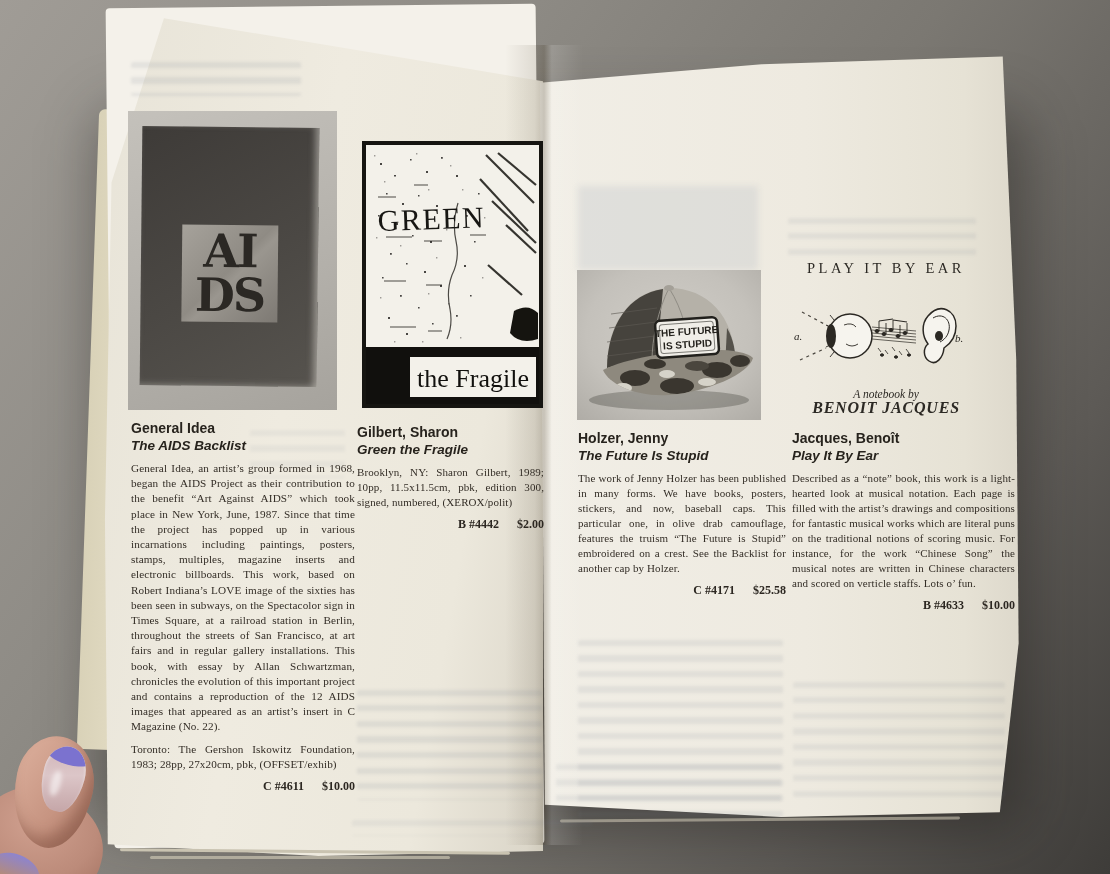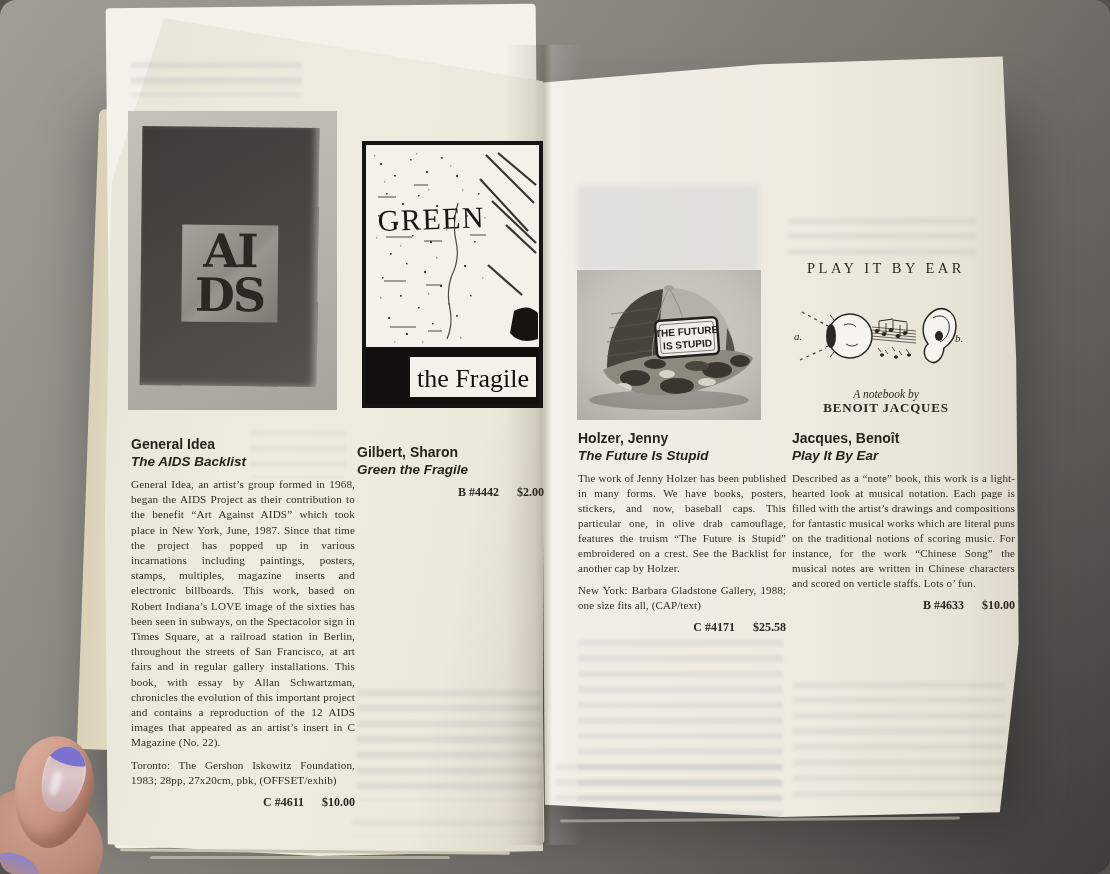--- a/index.html
+++ b/index.html
@@ -1,18 +1,18 @@
 <!DOCTYPE html>
 <html><head>
 <meta charset="utf-8">
 <style>
   html,body{margin:0;padding:0;background:#55524e;}
   .stage{position:relative;width:1110px;height:874px;overflow:hidden;
     background:linear-gradient(125deg,#a09c96 0%,#8e8b85 30%,#7b7872 55%,#5d5a56 80%,#3e3c39 100%);
-    font-family:"Liberation Serif",serif;border-radius:16px;}
+    font-family:"Liberation Serif",serif;}
   .abs{position:absolute;}
   .book-shadow{left:95px;top:110px;width:930px;height:720px;background:rgba(20,18,16,.38);
     filter:blur(28px);border-radius:30px;z-index:1;}
   .under-cream{left:88px;top:110px;width:60px;height:640px;background:linear-gradient(to right,#d9d2b8,#e6dfc8);
     transform:rotate(2deg);border-radius:6px;z-index:2;}
   .under-white{left:110px;top:6px;width:430px;height:840px;background:#f4f1ea;
     transform:rotate(-.6deg);border-radius:4px;z-index:2;}
   .page{z-index:3;}
   .page-left{left:75px;top:14px;width:468px;height:842px;
     clip-path:polygon(19% .5%,55% 3.8%,100% 8%,100% 99.4%,52% 100%,7% 98.6%,6.4% 60%,7.8% 20%);
@@ -50,21 +50,21 @@
   
   .green-cover{left:362px;top:141px;width:181px;height:267px;border:4px solid #161511;box-sizing:border-box;background:#f3f1ea;}
   
   .cap-photo{left:577px;top:270px;width:184px;height:150px;}
   
   .play-title{left:790px;top:260px;width:192px;z-index:5;text-align:center;
     font-size:14.5px;letter-spacing:3.5px;color:#2c2924;font-family:"Liberation Serif",serif;}
   .play-illo{left:792px;top:300px;z-index:5;}
   .play-byline{left:793px;top:388px;width:186px;z-index:5;text-align:center;color:#2c2924;}
   .play-byline .by1{font-style:italic;font-size:11.5px;line-height:13px;}
-  .play-byline .by2{font-weight:700;font-size:13px;letter-spacing:.8px;line-height:13px;}
+  .play-byline .by2{font-weight:700;font-size:16px;letter-spacing:.8px;line-height:13px;font-style:italic;}
   
   .thumb{left:0;top:738px;width:160px;height:136px;z-index:10;}
   .hand{position:absolute;left:-20px;top:52px;width:125px;height:100px;
     background:radial-gradient(ellipse at 40% 35%,#d0a08f 0%,#bc8b7a 60%,#a2705f 100%);
     border-radius:45% 55% 40% 50%;transform:rotate(16deg);}
   .thumb-tip{position:absolute;left:14px;top:-2px;width:78px;height:112px;
     background:linear-gradient(115deg,#d7a996 15%,#c5927f 65%,#aa7967 100%);
     border-radius:48% 52% 46% 54% / 40% 44% 56% 60%;transform:rotate(12deg);
     box-shadow:inset -8px -10px 14px rgba(110,62,48,.4);}
   .nail{position:absolute;left:42px;top:8px;width:42px;height:66px;overflow:hidden;
@@ -109,21 +109,21 @@
 
   <figure class="abs fig aids-photo" style="margin:0;">
     <div class="aids-book">
       <div class="aids-logo">
         <div>AI</div>
         <div>DS</div>
       </div>
     </div>
   </figure>
 
-  <section class="abs entry e1" style="left:131px;top:436px;width:224px;">
+  <section class="abs entry e1" style="left:131px;top:420px;width:224px;">
     <h3>General Idea</h3>
     <h4>The AIDS Backlist</h4>
     <p class="body">General Idea, an artist’s group formed in 1968, began the AIDS Project as their contribution to the benefit “Art Against AIDS” which took place in New York, June, 1987. Since that time the project has popped up in various incarnations including paintings, posters, stamps, multiples, magazine inserts and electronic billboards. This work, based on Robert Indiana’s LOVE image of the sixties has been seen in subways, on the Spectacolor sign in Times Square, at a railroad station in Berlin, throughout the streets of San Francisco, at art fairs and in regular gallery installations. This book, with essay by Allan Schwartzman, chronicles the evolution of this important project and contains a reproduction of the 12 AIDS images that appeared as an artist’s insert in C Magazine (No. 22).</p>
     <p class="imprint">Toronto: The Gershon Iskowitz Foundation, 1983; 28pp, 27x20cm, pbk, (OFFSET/exhib)</p>
     <p class="codeline">
       <span class="code">C #4611</span><span>$10.00</span>
     </p>
   </section>
 
   <figure class="abs fig green-cover" style="margin:0;">
@@ -147,23 +147,24 @@
           <path d="M122 120 L156 150"></path>
       </g>
       <path d="M148 166 q14 -8 24 2 l0 26 q-18 6 -28 -6 z" fill="#15140f"></path>
       <text x="12" y="86" font-size="30" letter-spacing="1.5" fill="#171613" transform="rotate(-2 12 86)">GREEN</text>
       <rect x="0" y="202" width="173" height="57" fill="#11100d"></rect>
       <rect x="44" y="212" width="126" height="40" fill="#f3f1ea"></rect>
       <text x="107" y="242" font-size="26" text-anchor="middle" fill="#11100d">the Fragile</text>
     </svg>
   </figure>
 
-  <section class="abs entry e2" style="left:357px;top:444px;width:187px;">
+  <section class="abs entry e2" style="left:357px;top:424px;width:187px;">
     <h3>Gilbert, Sharon</h3>
     <h4>Green the Fragile</h4>
+    <p class="imprint">Brooklyn, NY: Sharon Gilbert, 1989; 10pp, 11.5x11.5cm, pbk, edition 300, signed, numbered, (XEROX/polit)</p>
     <p class="codeline">
       <span class="code">B #4442</span><span>$2.00</span>
     </p>
   </section>
 
   <figure class="abs fig cap-photo" style="margin:0;">
     <svg width="184" height="150" viewBox="0 0 184 150">
       <defs>
         <radialGradient id="capbg" cx="50%" cy="42%" r="75%">
           <stop offset="0%" stop-color="#d0cdc7"></stop>
@@ -205,21 +206,20 @@
         <text class="sans" x="110" y="65" font-size="10" font-weight="bold" text-anchor="middle" fill="#23211c">THE FUTURE</text>
         <text class="sans" x="110" y="78" font-size="10" font-weight="bold" text-anchor="middle" fill="#23211c">IS STUPID</text>
       </g>
     </svg>
   </figure>
 
   <section class="abs entry e3" style="left:578px;top:430px;width:208px;">
     <h3>Holzer, Jenny</h3>
     <h4>The Future Is Stupid</h4>
     <p class="body">The work of Jenny Holzer has been published in many forms. We have books, posters, stickers, and now, baseball caps. This particular one, in olive drab camouflage, features the truism “The Future is Stupid” embroidered on a crest. See the Backlist for another cap by Holzer.</p>
-    <p class="imprint">New York: Barbara Gladstone Gallery, 1988; one size fits all, (CAP/text)</p>
     <p class="codeline">
       <span class="code">C #4171</span><span>$25.58</span>
     </p>
   </section>
 
   <div class="abs play-title">PLAY IT BY EAR</div>
   <div class="abs play-illo">
     <svg width="172" height="75" viewBox="0 0 172 75">
       <g stroke="#4a463f" stroke-width="1.2" stroke-dasharray="3,4">
         <path d="M10 12 L36 26"></path>

